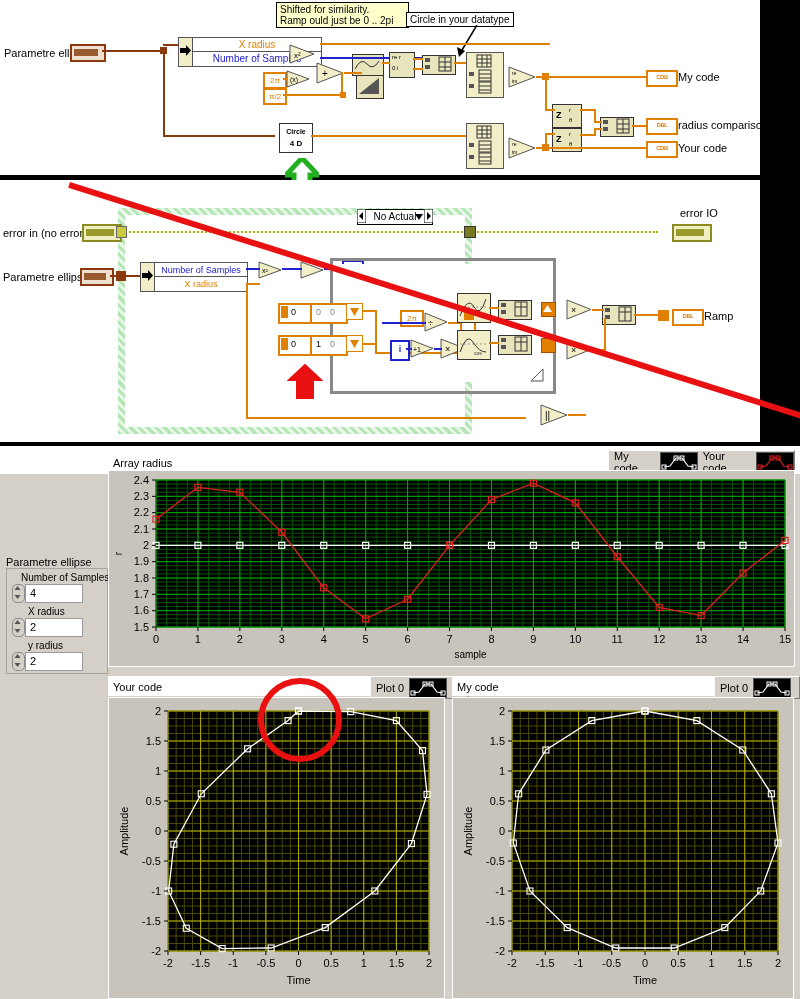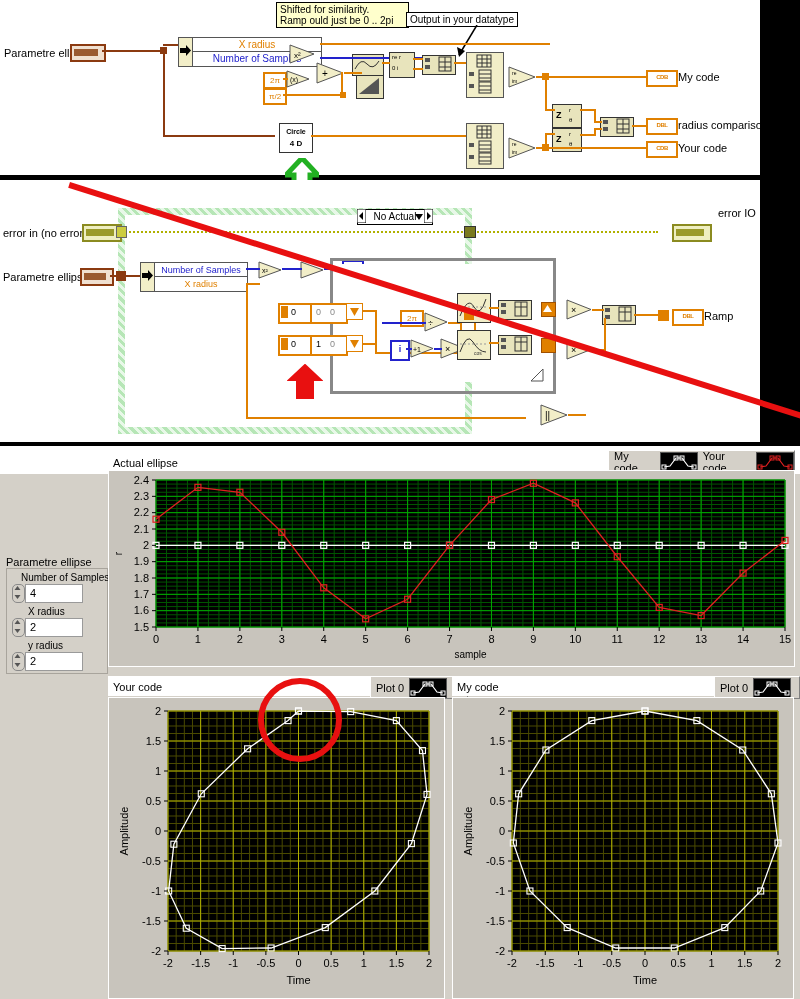--- a/index.html
+++ b/index.html
@@ -59,21 +59,21 @@
   .divider{position:absolute;background:#000;}
   svg{display:block;}
 </style>
 </head>
 <body>
 
 <div class="bd" style="left:0;top:0;width:760px;height:175px;"></div>
 
 <div class="comment abs" style="left:276px;top:2px;width:125px;">Shifted for similarity.
 Ramp ould just be 0 .. 2pi</div>
-<div class="commentw abs" style="left:406px;top:12px;">Output in your datatype</div>
+<div class="commentw abs" style="left:406px;top:12px;">Circle in your datatype</div>
 <svg class="abs" style="left:455px;top:25px;width:30px;height:35px;">
   <line x1="22" y1="0" x2="4" y2="30" stroke="#000" stroke-width="1.5"></line>
   <polygon points="4,32 2,22 10,26" fill="#000"></polygon>
 </svg>
 
 <div class="lbl abs" style="left:4px;top:48px;">Parametre ellipse</div>
 <div class="termbrown" style="left:70px;top:44px;width:32px;height:14px;">
   <div class="abs" style="left:2px;top:3px;width:24px;height:7px;background:#9a5a30;"></div>
 </div>
 
@@ -269,21 +269,21 @@
 <div class="lbl abs" style="left:3px;top:228px;">error in (no error)</div>
 <div class="termerr" style="left:82px;top:224px;width:36px;height:14px;">
   <div class="abs" style="left:2px;top:3px;width:28px;height:7px;background:#9a9a2a;"></div>
 </div>
 <div class="wire-err" style="left:118px;top:231px;width:540px;"></div>
 <div class="abs" style="left:116px;top:226px;width:9px;height:10px;background:#cccc40;border:1px solid #666;"></div>
 <div class="abs" style="left:464px;top:226px;width:10px;height:10px;background:#7a7a20;border:1px solid #333;"></div>
 <div class="termerr" style="left:672px;top:224px;width:36px;height:14px;">
   <div class="abs" style="left:2px;top:3px;width:28px;height:7px;background:#9a9a2a;"></div>
 </div>
-<div class="lbl abs" style="left:718px;top:208px;">error IO</div>
+<div class="lbl abs" style="left:680px;top:208px;">error IO</div>
 
 <div class="lbl abs" style="left:3px;top:272px;">Parametre ellipse</div>
 <div class="termbrown" style="left:80px;top:268px;width:30px;height:14px;">
   <div class="abs" style="left:2px;top:3px;width:22px;height:7px;background:#9a5a30;"></div>
 </div>
 <div class="wire-brown" style="left:110px;top:275px;width:40px;height:2px;"></div>
 <div class="abs" style="left:116px;top:271px;width:10px;height:10px;background:#8b3a10;"></div>
 
 <div class="node" style="left:140px;top:262px;width:14px;height:28px;"></div>
 <svg class="abs" style="left:142px;top:270px;width:12px;height:12px;">
@@ -472,21 +472,21 @@
 <div class="numctl" style="left:25px;top:618px;width:52px;height:17px;">2</div>
 
 <div class="ctlLabel" style="left:28px;top:640px;font-size:10px;">y radius</div>
 <div class="spin" style="left:12px;top:652px;"></div>
 <svg class="abs" style="left:14px;top:654px;width:7px;height:13px;">
   <polygon points="3.5,0 6.5,4 0.5,4" fill="#555"></polygon>
     <polygon points="3.5,13 0.5,9 6.5,9" fill="#555"></polygon>
 </svg>
 <div class="numctl" style="left:25px;top:652px;width:52px;height:17px;">2</div>
 
-<div class="ctlLabel" style="left:113px;top:457px;">Actual ellipse</div>
+<div class="ctlLabel" style="left:113px;top:457px;">Array radius</div>
 <div class="legendbox" style="left:608px;top:450px;width:185px;height:22px;">
   <span class="legendlabel">My code</span>
   <span class="legendicon">
     <svg style="width:36px;height:18px;">
         <polyline points="3,14 9,13 15,5 21,5 27,13 33,14" stroke="#fff" fill="none" stroke-width="1.2"></polyline>
       <rect x="1" y="12" width="4" height="4" fill="none" stroke="#fff"></rect>
         <rect x="13" y="3" width="4" height="4" fill="none" stroke="#fff"></rect>
       <rect x="19" y="3" width="4" height="4" fill="none" stroke="#fff"></rect>
         <rect x="31" y="12" width="4" height="4" fill="none" stroke="#fff"></rect>
       </svg>

